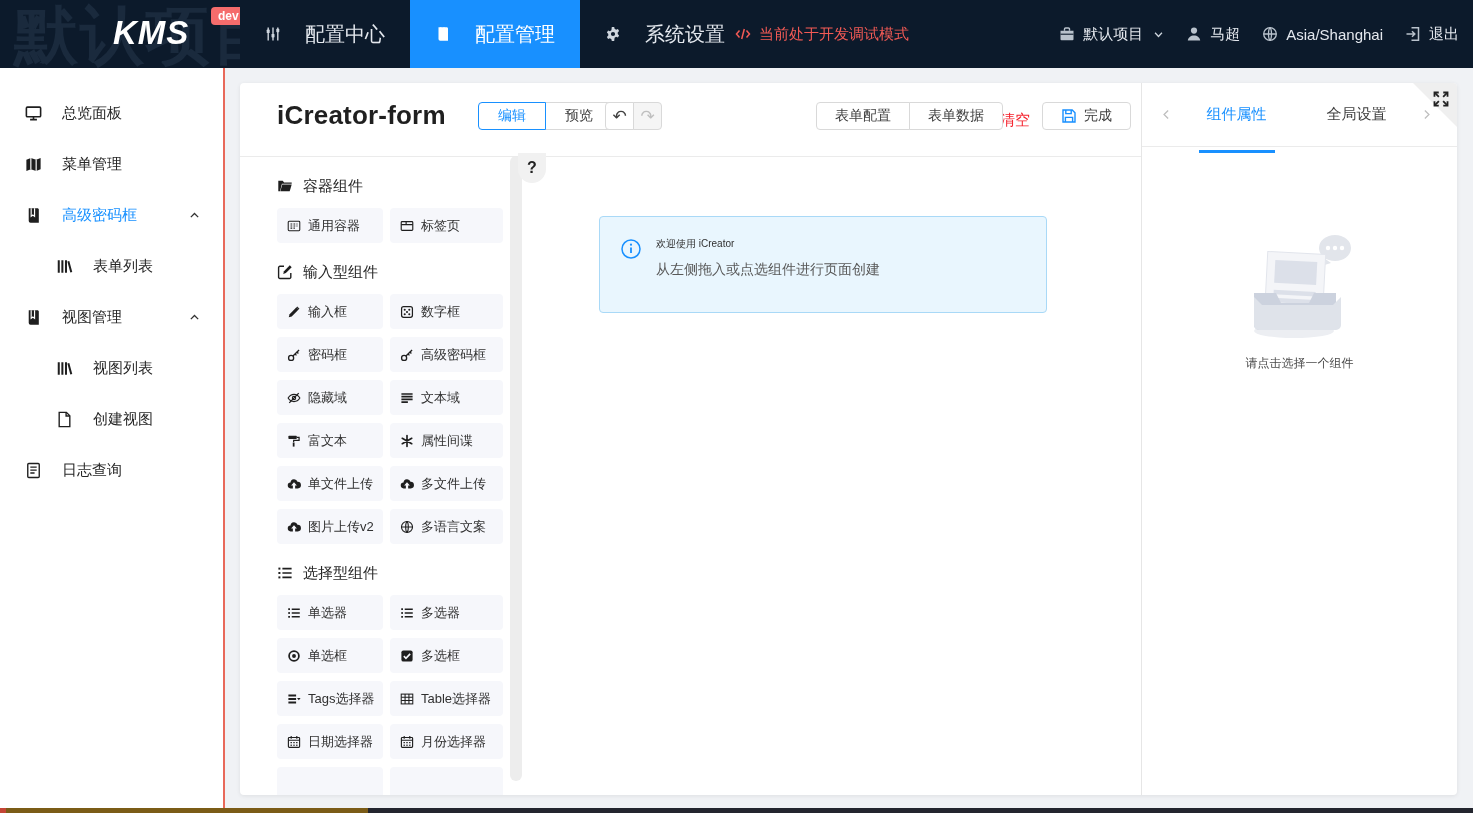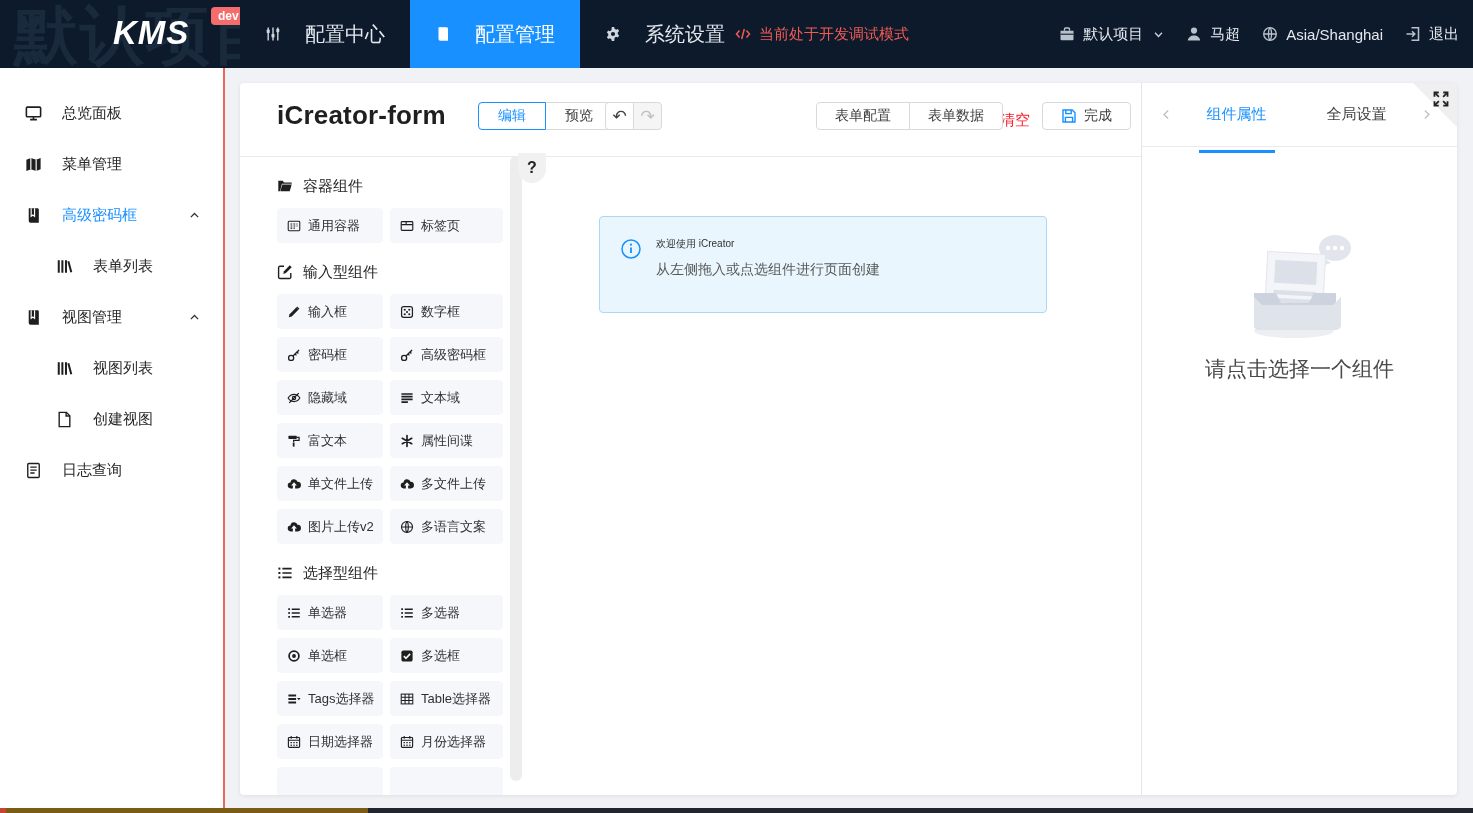--- a/index.html
+++ b/index.html
@@ -93,21 +93,21 @@
   
   .inspector{flex:1;border-left:1px solid #e6e6e6;display:flex;flex-direction:column}
   .insp-header{height:64px;border-bottom:1px solid #ebebeb;display:flex;align-items:center;padding:0 20px 0 14px;flex:0 0 auto}
   .tab-chev{color:#bfbfbf;cursor:pointer;padding:4px}
   .tab-chev svg{width:13px;height:13px}
   .insp-tabs{flex:1;display:flex;justify-content:center;gap:44px}
   .insp-tab{position:relative;height:74px;display:flex;align-items:center;font-size:15px;color:#404040;cursor:pointer;padding:0 8px}
   .insp-tab.active{color:var(--accent)}
   .insp-tab.active::after{content:"";position:absolute;left:0;right:0;bottom:-1px;height:3px;background:var(--accent)}
   .insp-body{flex:1;display:flex;flex-direction:column;align-items:center;padding-top:84px}
-  .empty-caption{margin-top:12px;font-size:21px;color:#4a4a4a}
+  .empty-caption{margin-top:12px;font-size:12px;color:#4a4a4a}
 
   .fold-corner{position:absolute;top:0;right:0;width:0;height:0;border-top:44px solid #efefef;border-left:44px solid transparent;border-radius:0 4px 0 0}
   .expand-btn{position:absolute;top:7px;right:7px;width:18px;height:18px;color:#222;cursor:pointer}
   .expand-btn svg{width:18px;height:18px}
 
   
   .bottom-edge{position:absolute;left:0;right:0;bottom:0;height:5px;display:flex;z-index:10}
   .bottom-edge .seg-red{width:6px;background:#c44536}
   .bottom-edge .seg-olive{width:362px;background:#7b5c17}
   .bottom-edge .seg-dark{flex:1;background:#23252e}

